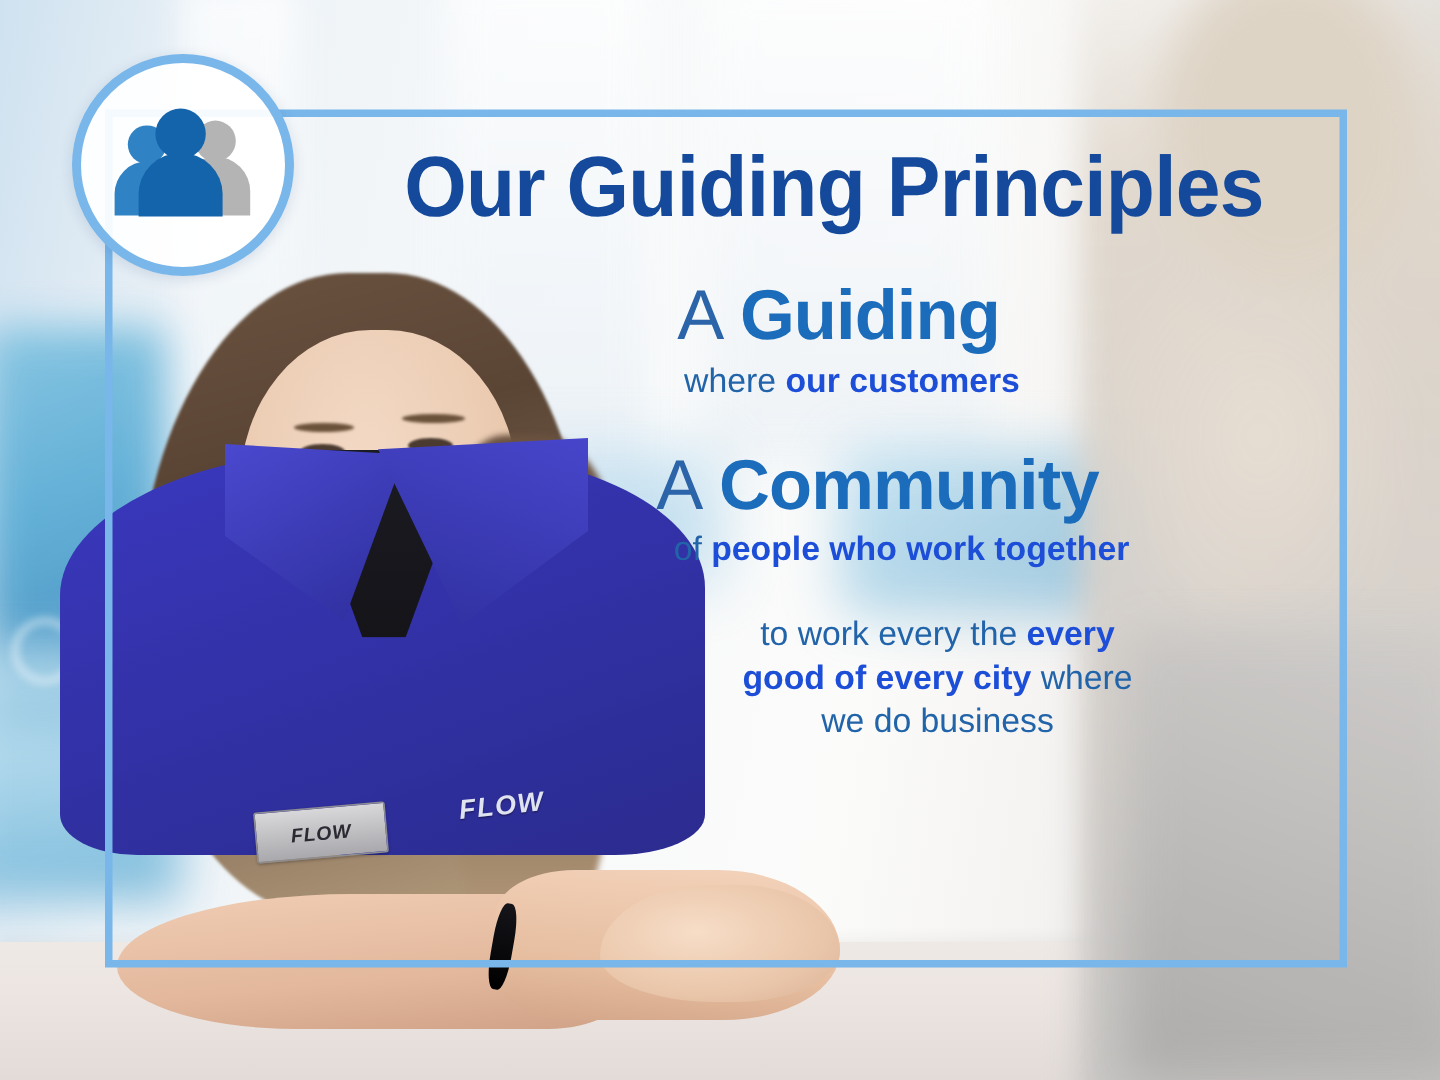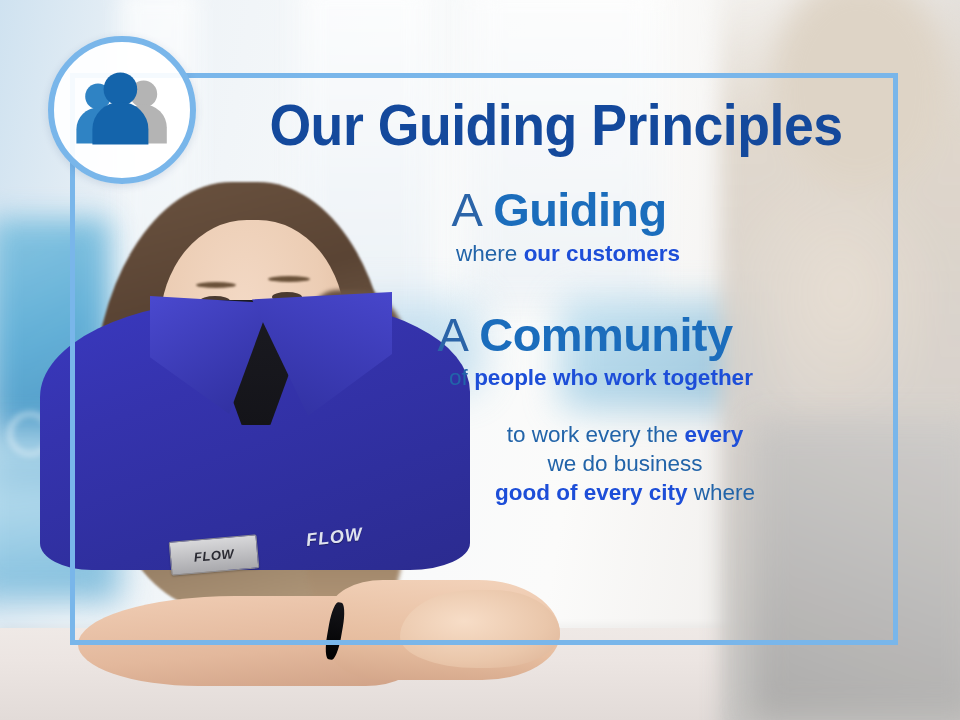--- a/index.html
+++ b/index.html
@@ -273,21 +273,21 @@
     font-weight: 400;
     margin-top: 4px;
   }
   .p-sub b { font-weight: 700; color: #1d4ed8; }
 
   
   .principle-1 { text-align: center; }
   .principle-1 .p-head { padding-right: 62px; }
   .principle-1 .p-sub  { padding-right: 44px; }
 
-  .principle-2 { margin-top: 41px; }
+  .principle-2 { margin-top: 29px; }
   .principle-2 .p-head { padding-right: 10px; }
   .principle-2 .p-sub  { padding-left: 22px; text-align: center; }
 
   .principle-3 { margin-top: 28px; }
   .principle-3 .p-head { padding-left: 50px; }
   .principle-3 .p-sub  { padding-left: 70px; }
 </style>
 </head>
 <body>
 
@@ -374,20 +374,20 @@
         <span class="word">Community</span>
       </div>
       <div class="p-sub">
           <div><span>of </span><b>people who work together</b></div>
         </div>
     </div>
 
     <div class="principle principle-3">
       <div class="p-sub">
           <div><span>to work every the </span><b>every</b></div>
+          <div><b>good of every city</b><span> where</span></div>
           <div><span>we do business</span></div>
-          <div><b>good of every city</b><span> where</span></div>
         </div>
     </div>
 
   </div>
 
 </div>
 
 </body></html>

